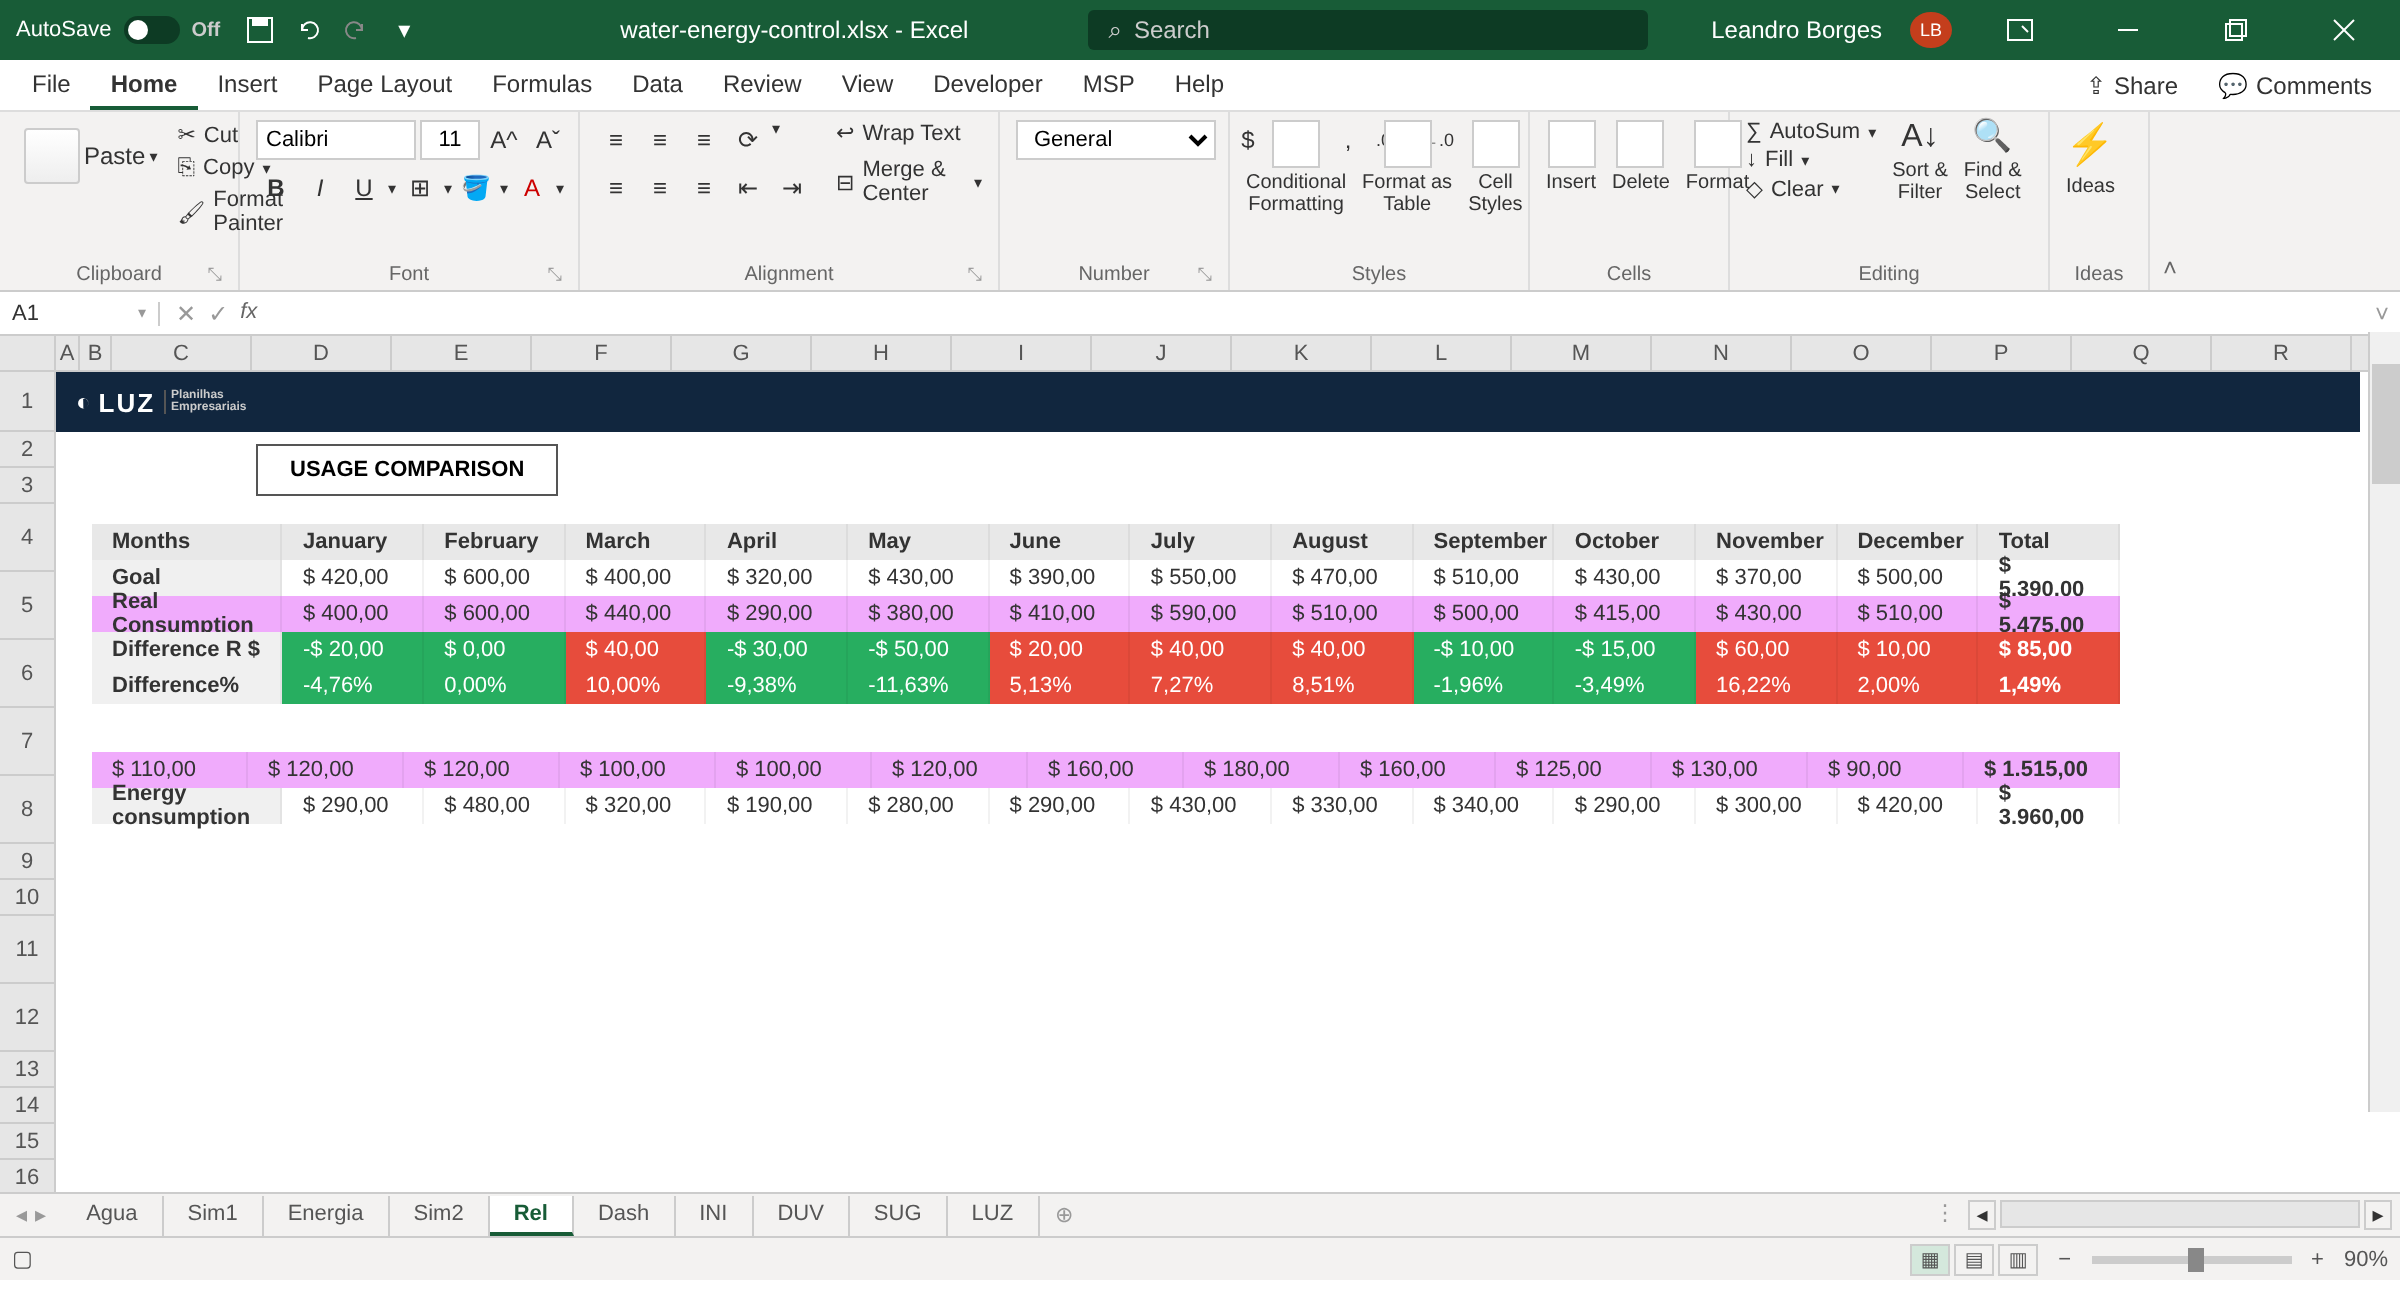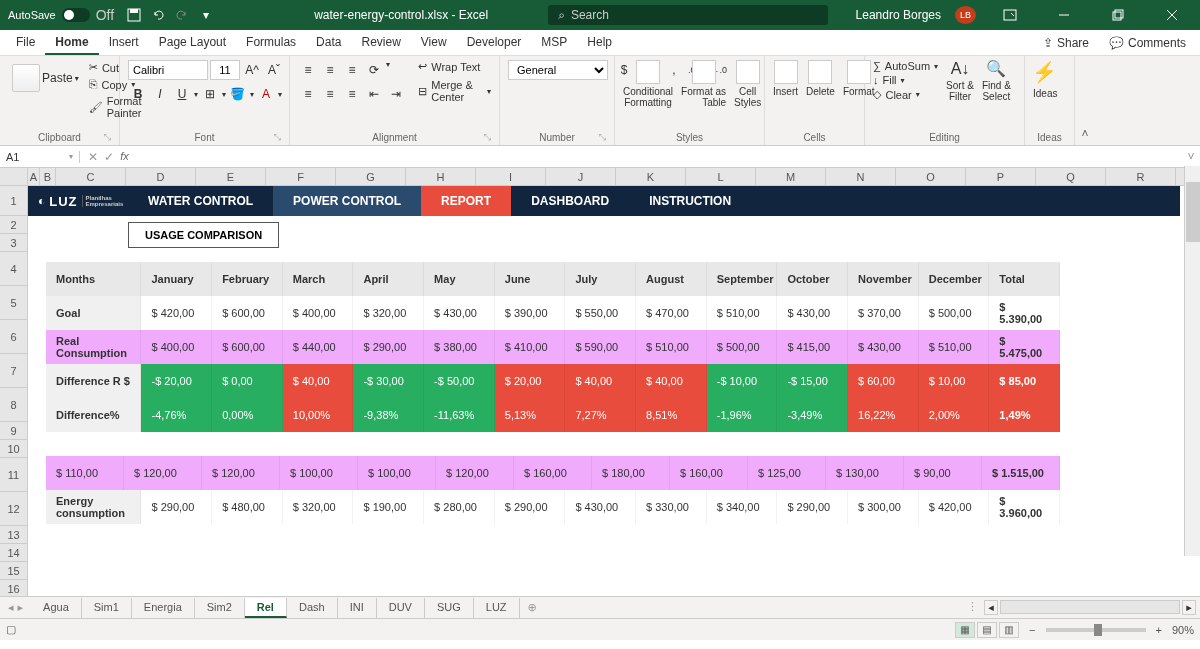--- a/index.html
+++ b/index.html
@@ -3,21 +3,21 @@
 <meta charset="utf-8">
 <style>
 * { box-sizing: border-box; margin: 0; padding: 0; font-family: 'Segoe UI', Arial, sans-serif; }
 body { background: #fff; font-size: 12px; color: #333; overflow: hidden; width: 1200px; height: 649px; }
 
 
 .title-bar { background: #185c37; color: #fff; height: 30px; display: flex; align-items: center; padding: 0 8px; }
 .autosave { display: flex; align-items: center; gap: 6px; font-size: 11px; margin-right: 12px; }
 .toggle { width: 28px; height: 14px; background: #0d3b24; border-radius: 7px; position: relative; }
 .toggle::after { content: ''; position: absolute; width: 10px; height: 10px; background: #fff; border-radius: 50%; top: 2px; left: 2px; }
-.toggle-label { font-size: 14px; color: #ccc; }
+.toggle-label { font-size: 10px; color: #ccc; font-weight: bold; }
 .title-icons { display: flex; gap: 8px; align-items: center; margin-right: 20px; }
 .title-icon { width: 16px; height: 16px; display: flex; align-items: center; justify-content: center; cursor: pointer; }
 .doc-title { flex: 0 0 auto; text-align: left; font-size: 12px; margin-left: 80px; }
 .search-box { background: #0d3b24; border-radius: 3px; padding: 3px 10px; display: flex; align-items: center; gap: 6px; margin-left: 60px; width: 280px; color: #ccc; font-size: 12px; }
 .title-right { margin-left: auto; display: flex; align-items: center; gap: 14px; font-size: 12px; }
 .avatar { width: 21px; height: 18px; background: #c43e1c; border-radius: 50%; display: flex; align-items: center; justify-content: center; font-size: 9px; color: #fff; }
 .win-btn { width: 40px; height: 30px; display: flex; align-items: center; justify-content: center; cursor: pointer; }
 
 
 .menu-bar { height: 26px; display: flex; align-items: center; padding: 0 6px; border-bottom: 1px solid #ddd; gap: 2px;}
@@ -85,21 +85,21 @@
 .luz-logo { width: 100px; display: flex; align-items: center; padding-left: 10px; gap: 4px; background: #11263e;}
 .luz-txt { font-size: 13px; letter-spacing: 1px;}
 .luz-sub { font-size: 6px; line-height: 1; color: #ccc;}
 .embed-tab { padding: 0 20px; display: flex; align-items: center; cursor: pointer; background: #2a4a6e;}
 .embed-tab.dark { background: #11263e;}
 .embed-tab.active { background: #e84c3d; }
 
 .usage-btn { position: absolute; top: 36px; left: 100px; border: 1px solid #555; background: #fff; padding: 6px 16px; font-size: 11px; font-weight: 700;}
 
 .data-table { position: absolute; top: 76px; left: 18px; right: 140px; font-size: 11px;}
-.dt-row { display: flex; height: 34px;}
+.dt-row { display: flex; height: 18px;}
 .dt-cell { flex: 1; min-width: 50px; display: flex; align-items: center; padding: 0 10px; border-right: 1px solid rgba(0,0,0,0.05);}
 .dt-cell.label { flex: 1.5; font-weight: 600; background: #f0f0f0;}
 .dt-cell.total { font-weight: 600;}
 .dt-header .dt-cell { font-weight: 700; background: #e8e8e8;}
 .dt-row.alt .dt-cell { background: #f0abfc;}
 .dt-row.diff .dt-cell.neg { background: #27ae60; color: #fff;}
 .dt-row.diff .dt-cell.pos { background: #e74c3c; color: #fff;}
 .dt-row.diff .dt-cell.zero { background: #27ae60; color: #fff;}
 .dt-row.diff .dt-cell.label { background: #f0f0f0; color: #333;}
 .spacer { height: 24px;}
@@ -321,21 +321,21 @@
 
   <div class="ribbon-group" style="width:150px;">
     <div class="ribbon-group-content styles-col">
       <div class="style-btn">
           <div class="style-icon"></div>
           <span style="white-space:pre;">Conditional
 Formatting</span>
         </div>
       <div class="style-btn">
           <div class="style-icon"></div>
-          <span style="white-space:pre;text-align:right;">Format as
+          <span style="white-space:pre;">Format as
 Table</span>
         </div>
       <div class="style-btn">
           <div class="style-icon"></div>
           <span style="white-space:pre;">Cell
 Styles</span>
         </div>
     </div>
     <div class="ribbon-group-label"><span>Styles</span></div>
   </div>
@@ -465,27 +465,20 @@
       <div class="luz-logo">
         <span>◐</span>
         <div>
           <div class="luz-txt">LUZ</div>
         </div>
         <div style="border-left:1px solid #555;padding-left:3px;">
           <div class="luz-sub">Planilhas</div>
           <div class="luz-sub">Empresariais</div>
         </div>
       </div>
-      <div id="embed-tabs-row" style="display:flex;">
-          <div class="embed-tab dark">WATER CONTROL</div>
-          <div class="embed-tab ">POWER CONTROL</div>
-          <div class="embed-tab active">REPORT</div>
-          <div class="embed-tab dark">DASHBOARD</div>
-          <div class="embed-tab dark">INSTRUCTION</div>
-        </div>
     </div>
     <button class="usage-btn">USAGE COMPARISON</button>
     <div class="data-table" id="data-table">
         <div class="dt-row dt-header">
           <div class="dt-cell label">Months</div>
           <div class="dt-cell">January</div>
           <div class="dt-cell">February</div>
           <div class="dt-cell">March</div>
           <div class="dt-cell">April</div>
           <div class="dt-cell">May</div>

